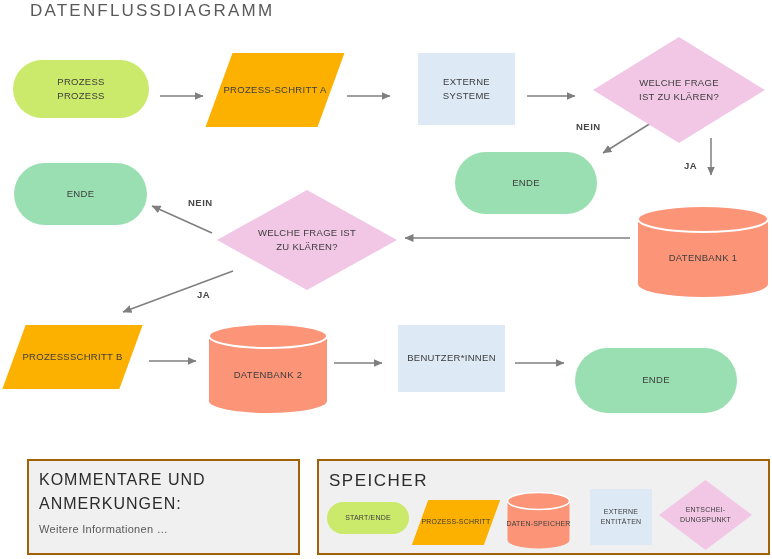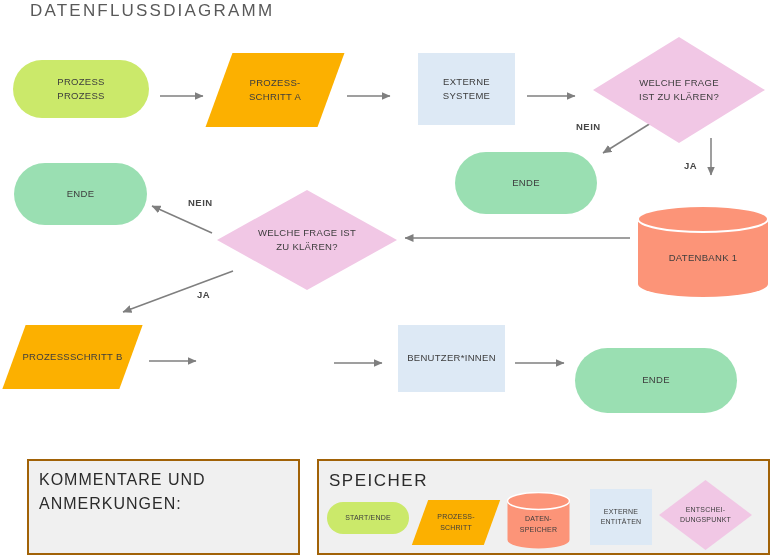--- a/index.html
+++ b/index.html
@@ -12,21 +12,21 @@
   .edges line{stroke:#7f7f7f;stroke-width:1.5;}
   .node{position:absolute;display:flex;flex-direction:column;align-items:center;justify-content:center;
         text-align:center;font-size:9.5px;letter-spacing:.3px;color:#3d3d3d;line-height:1.5;}
   .pill{border-radius:40px;}
   .c-start{background:var(--start_end);}
   .c-terminal{background:var(--terminal);}
   .rect{background:var(--external);}
   .diamond{background:var(--decision);clip-path:polygon(50% 0%,100% 50%,50% 100%,0% 50%);}
   .para{background:transparent;}
   .para-bg{position:absolute;top:0;bottom:0;background:var(--process);transform:skewX(-20deg);}
-  .labels{position:relative;display:flex;flex-direction:column;align-items:center;justify-content:center;}
+  .labels{position:relative;display:flex;align-items:center;justify-content:center;}
   .cyl{background:transparent;}
   .cyl svg{position:absolute;left:0;top:0;width:100%;height:100%;}
   .cyl .labels{padding-top:14px;}
   .edge-label{position:absolute;font-size:9.5px;font-weight:bold;color:#474747;letter-spacing:.5px;}
   .panel{position:absolute;background:var(--panel);border:2px solid #a16207;box-sizing:border-box;}
   .panel-heading{font-size:16px;letter-spacing:1px;color:#2b2b2b;line-height:1.5;}
   .comments{left:27px;top:459px;width:273px;height:96px;padding:7px 10px;}
   .comments-body{margin-top:7px;font-size:11px;color:#595959;letter-spacing:.3px;}
   .legend{left:317px;top:459px;width:453px;height:96px;}
   .legend-heading{position:absolute;left:10px;top:7px;font-size:17px;letter-spacing:1.5px;}
@@ -106,37 +106,47 @@
       <span>ZU KLÄREN?</span>
     </div>
 
     <div class="node para" style="left:2px;top:325px;width:141px;height:64px;">
       <div class="para-bg" style="left:12px;right:12px;"></div>
       <div class="labels">
         <span>PROZESSSCHRITT B</span>
       </div>
     </div>
 
+    <div class="node cyl" style="left:208px;top:323px;width:120px;height:91px;">
+      <svg viewBox="0 0 120 91" preserveAspectRatio="none">
+        <path d="M1,13 L1,78 A59,12 0 0 0 119,78 L119,13 Z" fill="#fc9478"></path>
+        <ellipse cx="60" cy="13" rx="59" ry="12" fill="#fc9478" stroke="#ffffff" stroke-width="2"></ellipse>
+      </svg>
+      <div class="labels">
+        <span>DATENBANK 2</span>
+      </div>
+    </div>
 
     <div class="node rect" style="left:398px;top:325px;width:107px;height:67px;">
       <span>BENUTZER*INNEN</span>
     </div>
 
     <div class="node pill c-terminal" style="left:575px;top:348px;width:162px;height:65px;">
       <span>ENDE</span>
     </div>
 
     <div class="edge-label" style="left:576px;top:121px;">NEIN</div>
     <div class="edge-label" style="left:684px;top:160px;">JA</div>
     <div class="edge-label" style="left:188px;top:197px;">NEIN</div>
     <div class="edge-label" style="left:197px;top:289px;">JA</div>
   </div>
 
   <div class="panel comments">
     <div class="panel-heading">KOMMENTARE UND ANMERKUNGEN:</div>
+    <div class="comments-body">Weitere Informationen …</div>
   </div>
 
   <div class="panel legend">
     <div class="panel-heading legend-heading">SPEICHER</div>
 
     <div class="node pill c-start" style="left:8px;top:41px;width:82px;height:32px;">
       <span>START/ENDE</span>
     </div>
 
     <div class="node para" style="left:93px;top:39px;width:88px;height:45px;">

